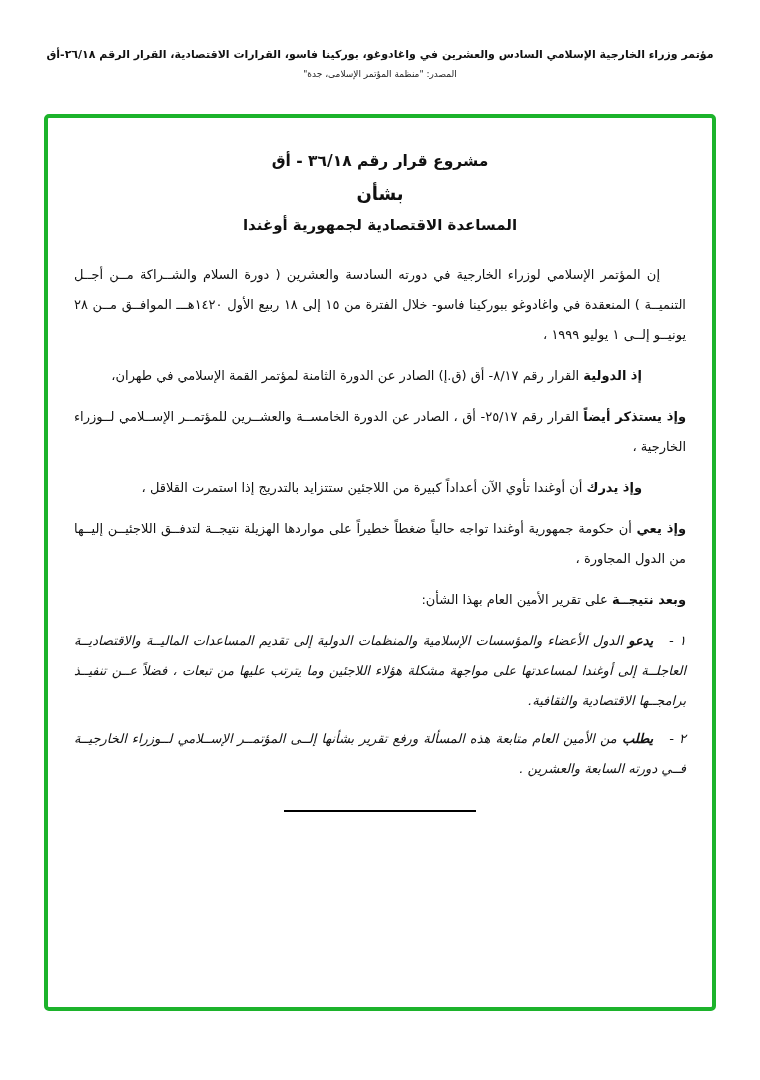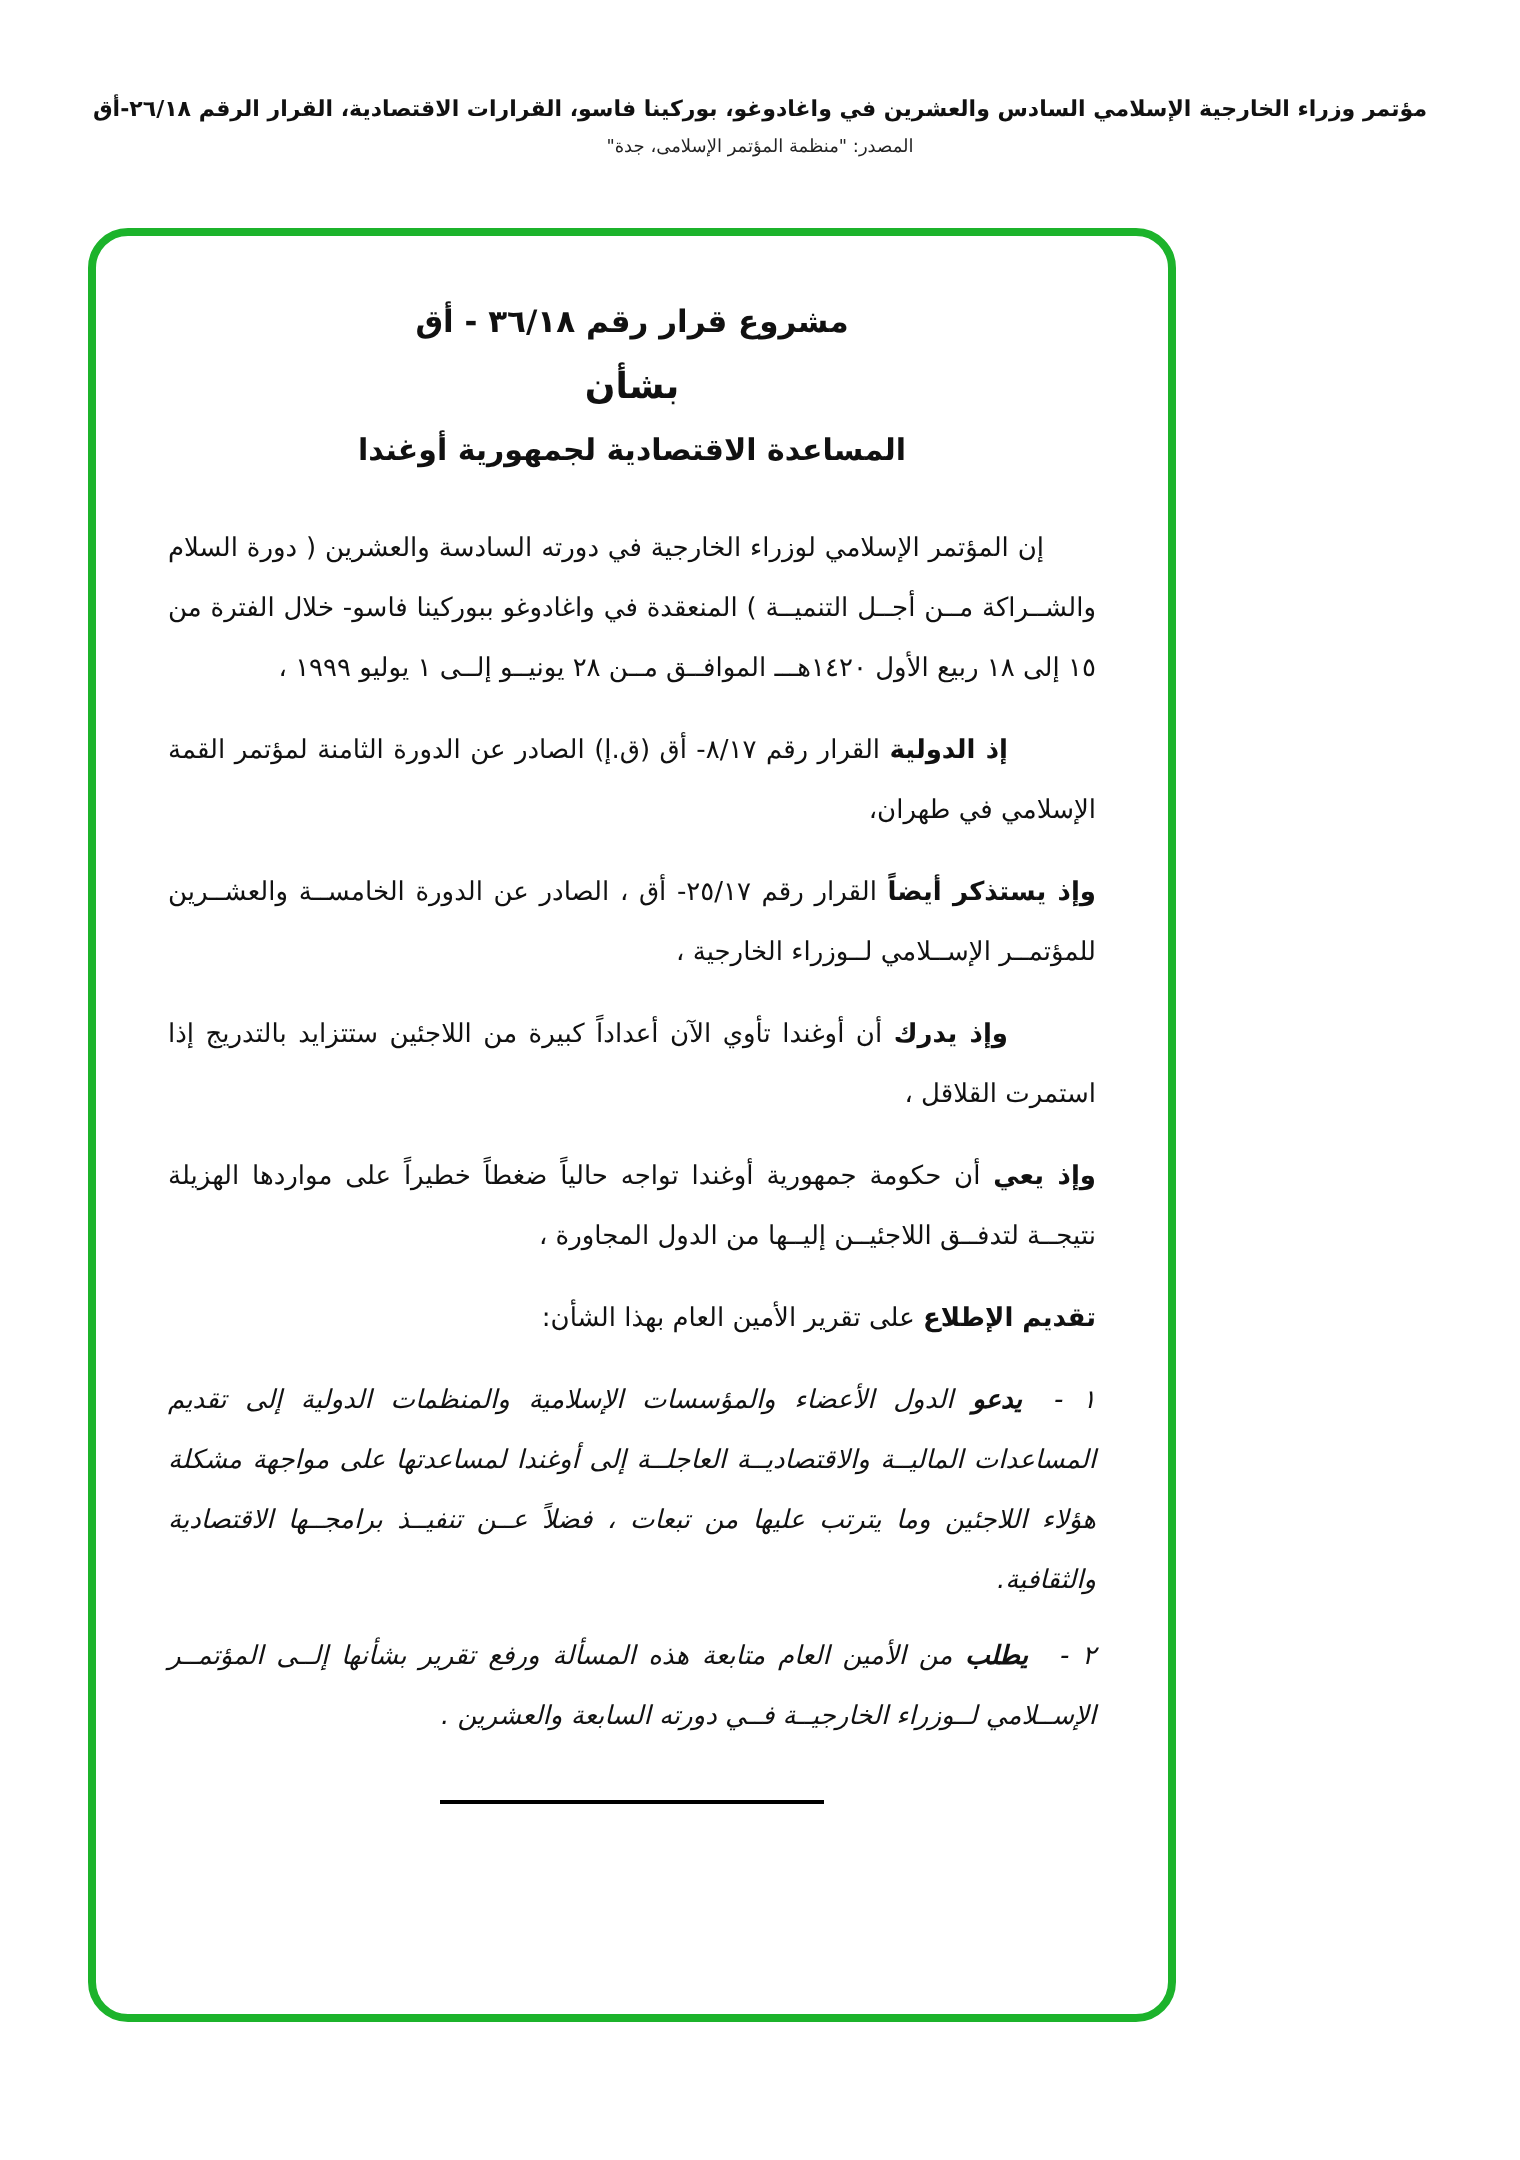--- a/index.html
+++ b/index.html
@@ -28,25 +28,25 @@
   }
   .hdr-l2 {
     font-size: 9px;
     margin-top: 8px;
     color: #222;
   }
   .frame {
     position: absolute;
     top: 114px;
     left: 44px;
-    width: 544px;
+    width: 672px;
     height: 897px;
     border: 4px solid #1cb32b;
-    border-radius: 20px;
-    padding: 34px 36px;
+    border-radius: 5px;
+    padding: 34px 26px;
     direction: rtl;
   }
   .tblock { text-align: center; margin-bottom: 26px; }
   .t1 { font-size: 15.5px; font-weight: bold; margin-bottom: 13px; }
   .t2 { font-size: 18px;   font-weight: bold; margin-bottom: 12px; }
   .t3 { font-size: 15px;   font-weight: bold; }
   .para {
     font-size: 13px;
     line-height: 30px;
     text-align: justify;
@@ -88,21 +88,21 @@
   <p class="para indent-sm"><strong></strong><span>إن المؤتمر الإسلامي لوزراء الخارجية في دورته السادسة والعشرين ( دورة السلام والشــراكة مــن أجــل التنميــة ) المنعقدة في واغادوغو ببوركينا فاسو- خلال الفترة من ١٥ إلى ١٨ ربيع الأول ١٤٢٠هـــ الموافــق مــن ٢٨ يونيــو إلــى ١ يوليو ١٩٩٩ ،</span></p>
 
   <p class="para indent-lg"><strong>إذ الدولية</strong><span> القرار رقم ٨/١٧- أق (ق.إ) الصادر عن الدورة الثامنة لمؤتمر القمة الإسلامي في طهران،</span></p>
 
   <p class="para"><strong>وإذ يستذكر أيضاً</strong><span> القرار رقم ٢٥/١٧- أق ، الصادر عن الدورة الخامســة والعشــرين للمؤتمــر الإســلامي لــوزراء الخارجية ،</span></p>
 
   <p class="para indent-lg"><strong>وإذ يدرك</strong><span> أن أوغندا تأوي الآن أعداداً كبيرة من اللاجئين ستتزايد بالتدريج إذا استمرت القلاقل ،</span></p>
 
   <p class="para"><strong>وإذ يعي</strong><span> أن حكومة جمهورية أوغندا تواجه حالياً ضغطاً خطيراً على مواردها الهزيلة نتيجــة لتدفــق اللاجئيــن إليــها من الدول المجاورة ،</span></p>
 
-  <p class="para"><strong>تقديم الإطلاع</strong><span> على تقرير الأمين العام بهذا الشأن:</span></p>
+  <p class="para"><strong>وبعد نتيجــة</strong><span> على تقرير الأمين العام بهذا الشأن:</span></p>
 
   <p class="item"><span class="num">١ -</span><strong>يدعو</strong><span> الدول الأعضاء والمؤسسات الإسلامية والمنظمات الدولية إلى تقديم المساعدات الماليــة والاقتصاديــة العاجلــة إلى أوغندا لمساعدتها على مواجهة مشكلة هؤلاء اللاجئين وما يترتب عليها من تبعات ، فضلاً عــن تنفيــذ برامجــها الاقتصادية والثقافية.</span></p>
 
   <p class="item"><span class="num">٢ -</span><strong>يطلب</strong><span> من الأمين العام متابعة هذه المسألة  ورفع تقرير بشأنها إلــى المؤتمــر الإســلامي لــوزراء الخارجيــة فــي دورته السابعة والعشرين .</span></p>
 
   <div class="divider"></div>
 
 </div>
 
 </body></html>

